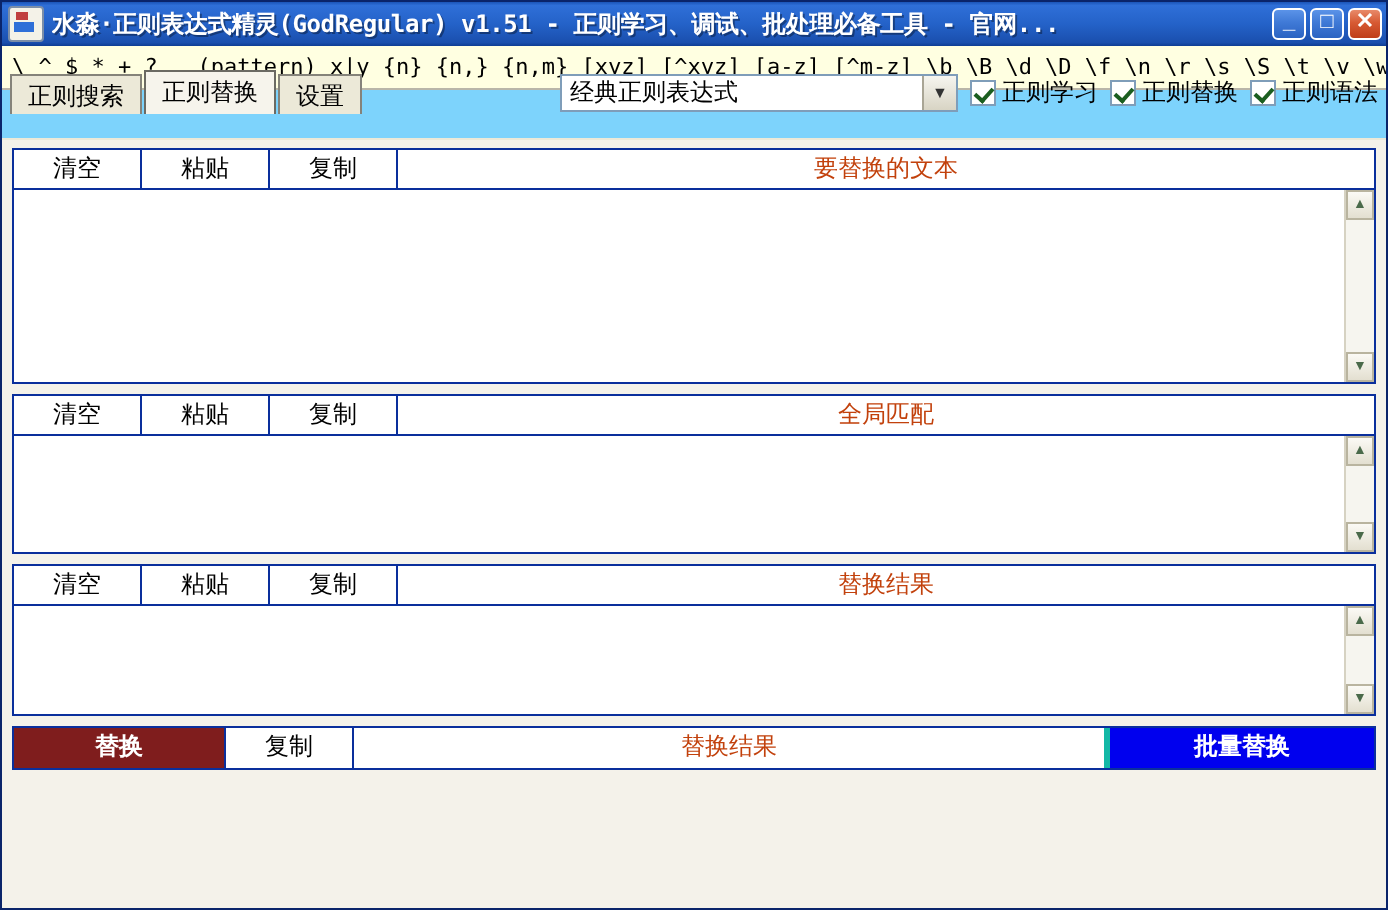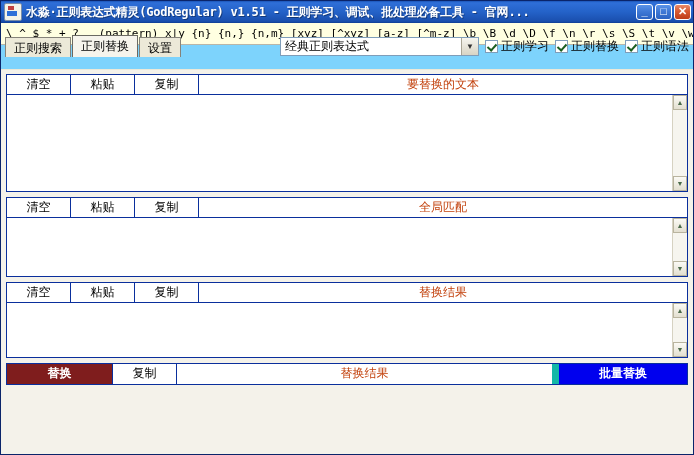--- a/index.html
+++ b/index.html
@@ -246,21 +246,21 @@
     color: #ffffff;
     font-weight: bold;
     width: 106px;
   }
   .bar .btn.blue-right {
     background: #0000ee;
     color: #ffffff;
     font-weight: bold;
     width: 135px;
     border-right: none;
-    border-left: 7px solid #14b8a6;
+    border-left: 3px solid #14b8a6;
   }
   .textarea {
     position: relative;
     background: #ffffff;
     display: flex;
   }
   .textarea .content {
     flex: 1 1 auto;
     background: #ffffff;
   }

